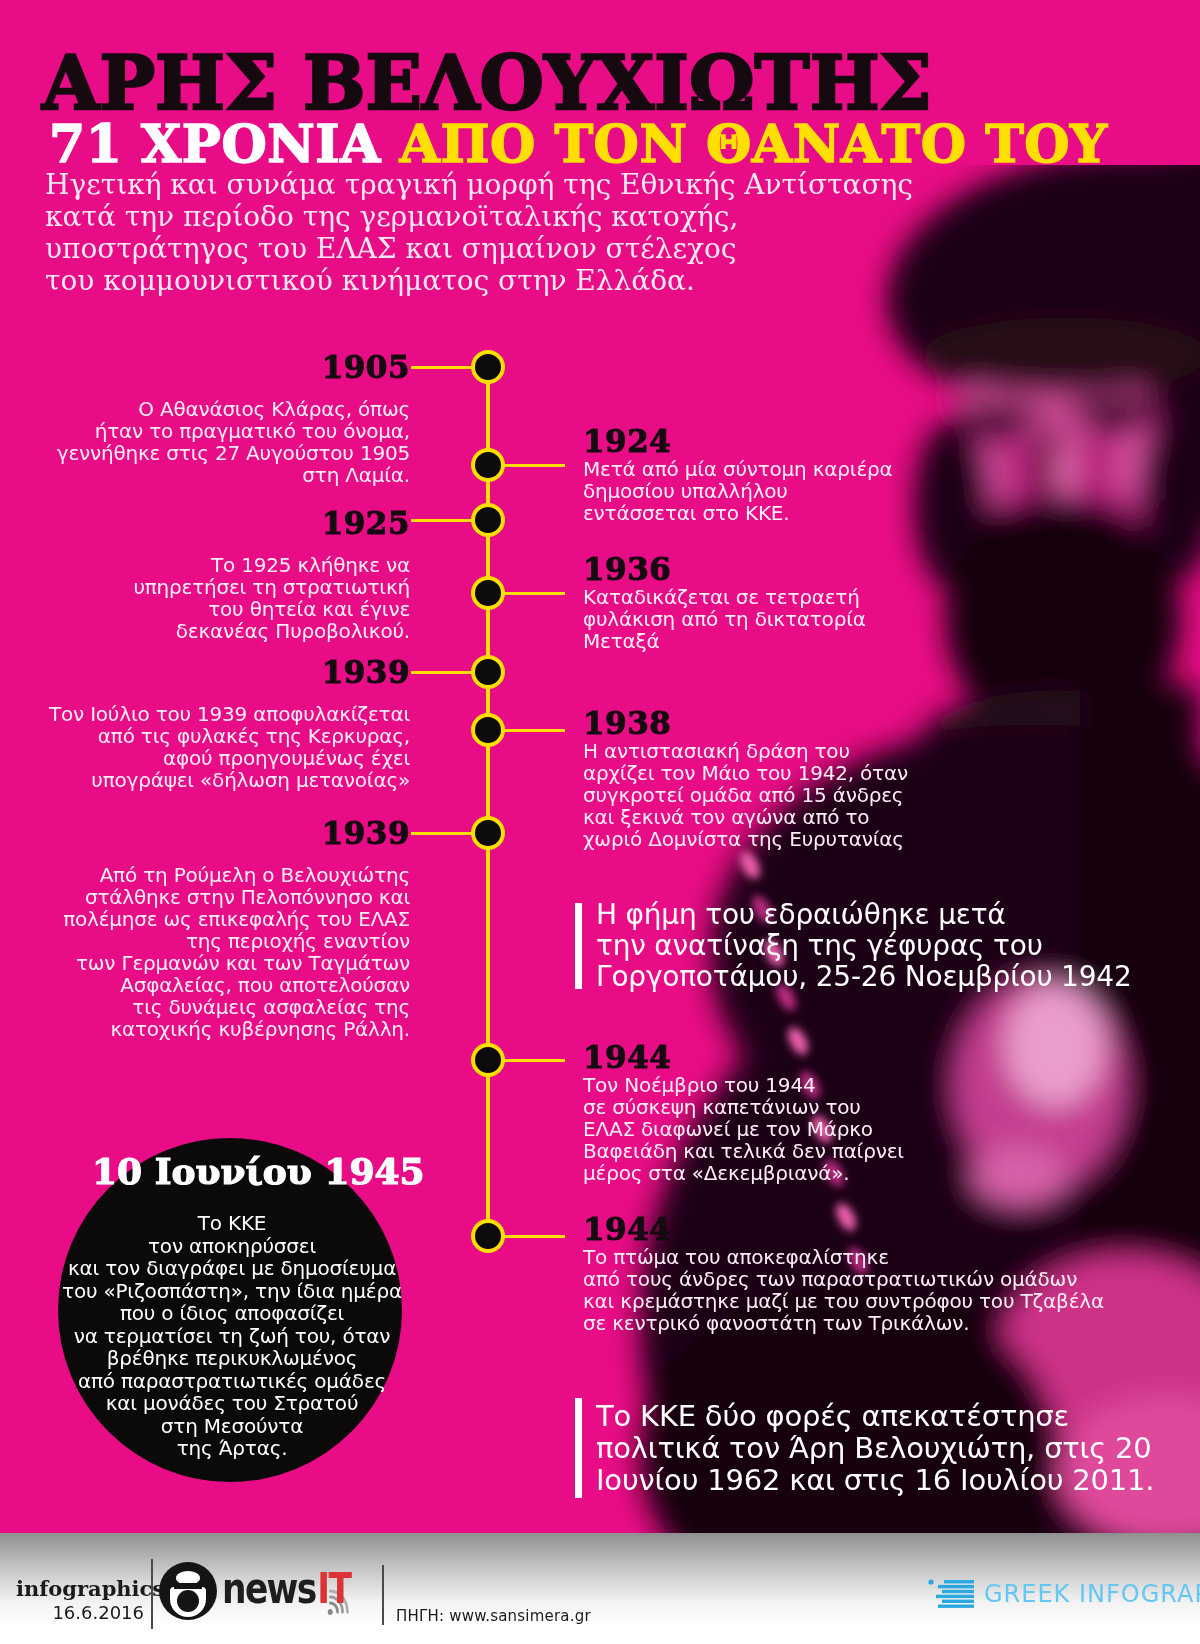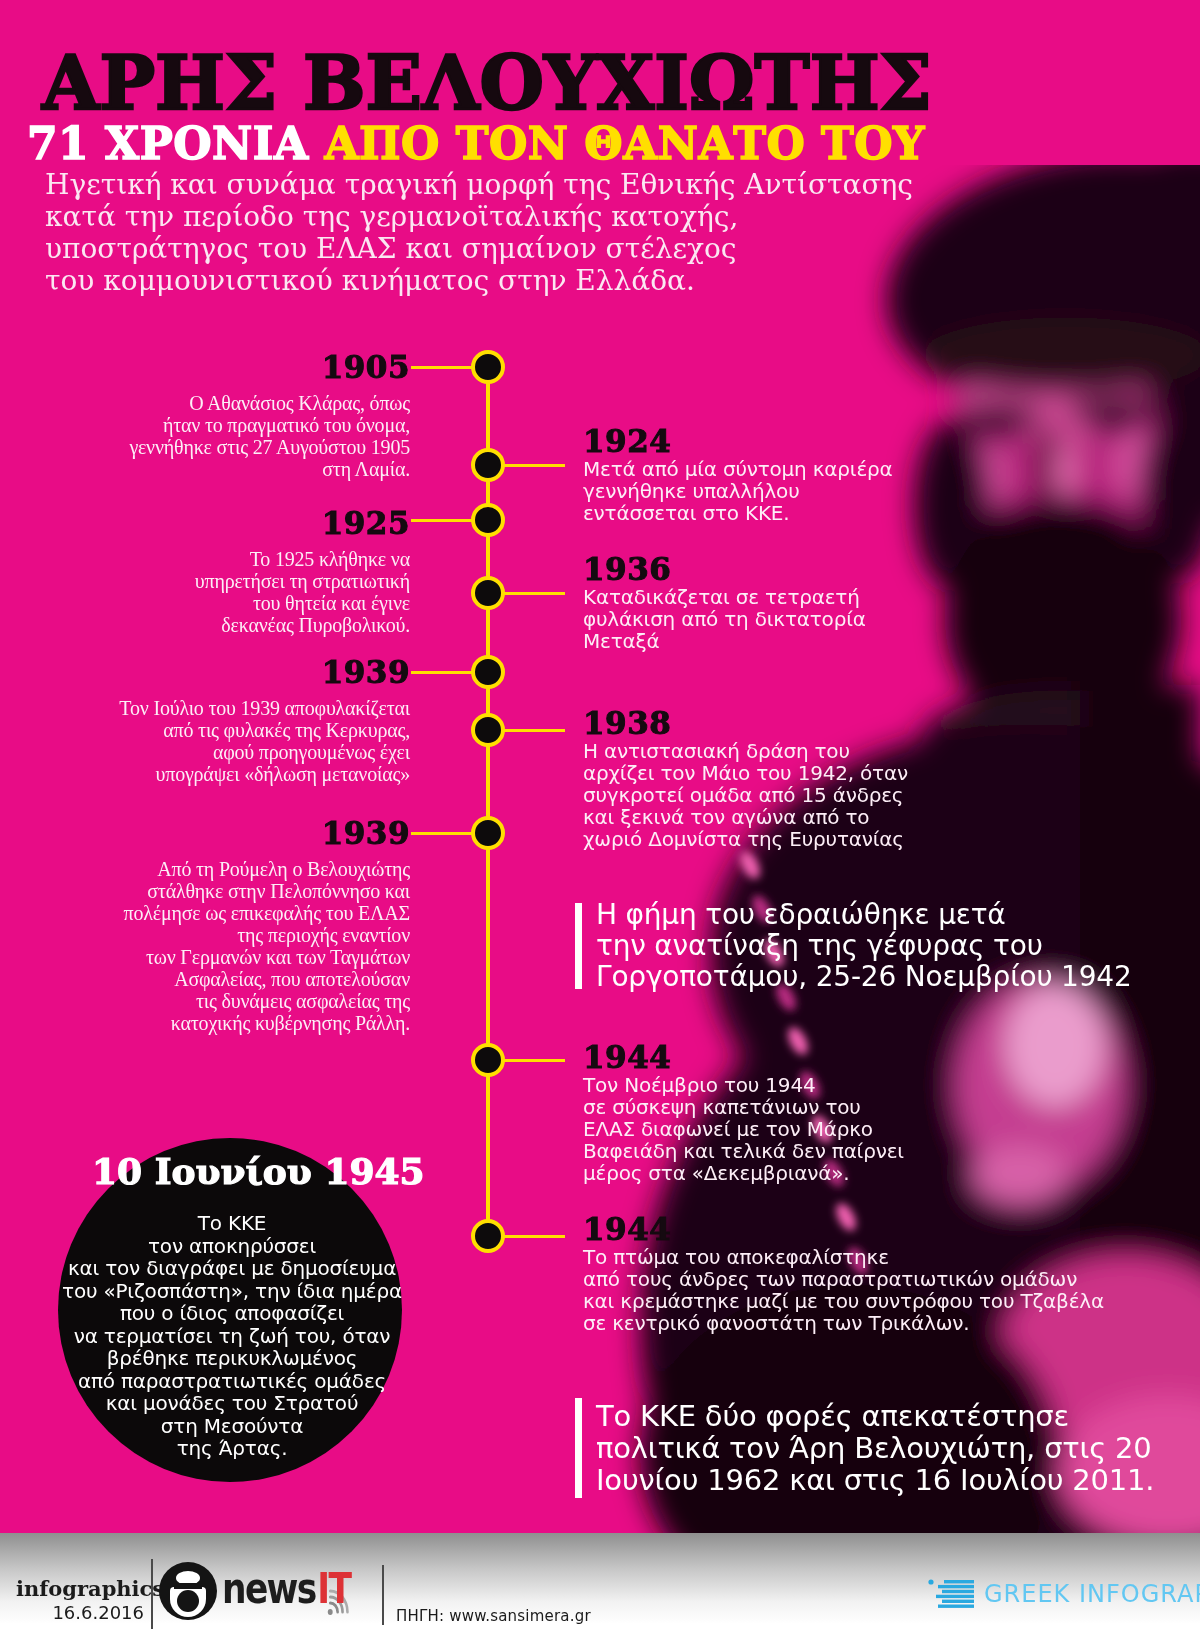--- a/index.html
+++ b/index.html
@@ -2,43 +2,43 @@
 <html><head>
 <meta charset="utf-8">
 <style>
   html,body{margin:0;padding:0;background:#fff;}
   .canvas{position:relative;width:1200px;height:1644px;background:#E80C86;overflow:hidden;
           font-family:"DejaVu Sans",sans-serif;}
   
   .title{position:absolute;left:42px;top:44px;font-family:"DejaVu Serif",serif;font-weight:bold;
          font-size:74px;line-height:78px;color:#16090F;-webkit-text-stroke:2.5px #16090F;
          letter-spacing:0px;white-space:nowrap;}
-  .subtitle{position:absolute;left:27px;top:120px;font-family:"DejaVu Serif",serif;font-weight:bold;
-            font-size:44px;line-height:48px;white-space:nowrap;letter-spacing:0.5px;}
+  .subtitle{position:absolute;left:49px;top:120px;font-family:"DejaVu Serif",serif;font-weight:bold;
+            font-size:52px;line-height:48px;white-space:nowrap;letter-spacing:0.5px;}
   .subtitle .sw{color:#ffffff;-webkit-text-stroke:1.5px #ffffff;}
   .subtitle .sy{color:#FFDF00;-webkit-text-stroke:1.5px #FFDF00;}
   .intro{position:absolute;left:45px;top:169px;font-family:"DejaVu Serif",serif;font-size:28px;
          line-height:32px;color:#FBE7F2;white-space:pre-line;}
   
   .portrait{position:absolute;left:600px;top:165px;width:600px;height:1368px;}
   
   .tl-line{position:absolute;left:486px;top:367px;width:4px;height:869px;background:#FFDF00;}
   .node{position:absolute;left:471px;width:26px;height:26px;background:#0d0b0c;
         border:4px solid #FFDF00;border-radius:50%;}
   .n1{top:350px}.n2{top:448px}.n3{top:503px}.n4{top:576px}.n5{top:655px}
   .n6{top:713px}.n7{top:816px}.n8{top:1043px}.n9{top:1219px}
   .conn{position:absolute;height:3px;background:#FFDF00;width:62px;}
   .cL{left:411px}.cR{left:503px}
   .c1{top:366px}.c2{top:464px}.c3{top:519px}.c4{top:592px}.c5{top:671px}
   .c6{top:729px}.c7{top:832px}.c8{top:1059px}.c9{top:1235px}
   .year{font-family:"DejaVu Serif",serif;font-weight:bold;font-size:31px;line-height:34px;
         color:#150A10;-webkit-text-stroke:1px #150A10;letter-spacing:0.5px;}
   .desc{font-size:20px;line-height:22px;letter-spacing:-0.2px;color:#FDEEF7;white-space:pre-line;}
   .left-e{position:absolute;left:30px;width:380px;text-align:right;}
-  .left-e .desc{margin-top:8px;font-family:Liberation Serif, serif;}
+  .left-e .desc{margin-top:14px;}
   .right-e{position:absolute;left:583px;text-align:left;}
   .e1{top:350px}.e3{top:506px}.e5{top:655px}.e7{top:816px}
   .e2{top:424px;width:360px}.e4{top:552px;width:360px}.e6{top:706px;width:400px}
   .e8{top:1040px;width:420px}.e9{top:1212px;width:560px}
   
   .circle1945{position:absolute;left:58px;top:1138px;width:344px;height:344px;border-radius:50%;
               background:#0C090A;}
   .c45-head{position:absolute;left:92px;top:1150px;font-family:"DejaVu Serif",serif;font-weight:bold;
             font-size:36px;color:#fff;-webkit-text-stroke:1.2px #fff;white-space:nowrap;}
   .c45-text{position:absolute;left:32px;top:1212px;width:400px;text-align:center;font-size:20px;
@@ -158,21 +158,21 @@
   <div class="left-e e1">
     <div class="year">1905</div>
     <div class="desc">Ο Αθανάσιος Κλάρας, όπως
 ήταν το πραγματικό του όνομα,
 γεννήθηκε στις 27 Αυγούστου 1905
 στη Λαμία.</div>
   </div>
   <div class="right-e e2">
     <div class="year">1924</div>
     <div class="desc">Μετά από μία σύντομη καριέρα
-γεννήθηκε υπαλλήλου
+δημοσίου υπαλλήλου
 εντάσσεται στο ΚΚΕ.</div>
   </div>
   <div class="left-e e3">
     <div class="year">1925</div>
     <div class="desc">Το 1925 κλήθηκε να
 υπηρετήσει τη στρατιωτική
 του θητεία και έγινε
 δεκανέας Πυροβολικού.</div>
   </div>
   <div class="right-e e4">

